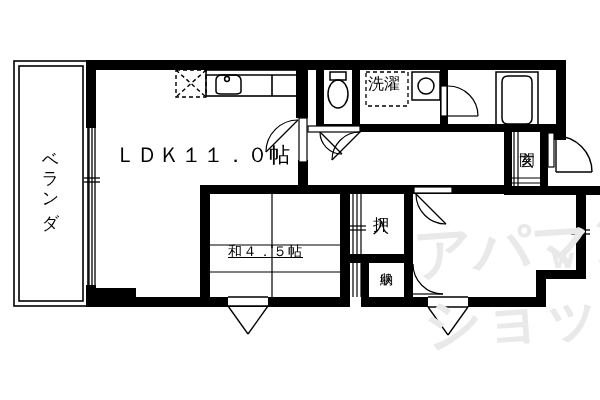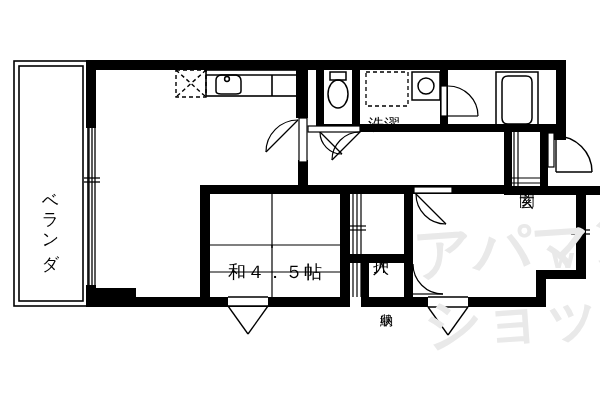--- a/index.html
+++ b/index.html
@@ -1,20 +1,20 @@
 <!DOCTYPE html>
 <html><head>
 <meta charset="utf-8">
 <style>
   html,body{margin:0;padding:0;background:#ffffff;}
   body{width:600px;height:400px;overflow:hidden;
        font-family:"DejaVu Sans","Liberation Sans",sans-serif;}
   #plan{position:relative;width:600px;height:400px;background:#fff;}
   #plan svg{position:absolute;left:0;top:0;}
-  .lbl{position:absolute;color:#000;white-space:nowrap;line-height:1;margin-top:41px;}
+  .lbl{position:absolute;color:#000;white-space:nowrap;line-height:1;}
   .vert{writing-mode:vertical-rl;text-orientation:upright;letter-spacing:1px;}
   #wm{position:absolute;left:0;top:0;width:600px;height:400px;pointer-events:none;}
 </style>
 </head>
 <body>
 
 <div id="plan">
 
   <svg width="600" height="400" viewBox="0 0 600 400">
     <g fill="#000" stroke="none">
@@ -215,24 +215,25 @@
   </svg>
 
   <svg id="wm" viewBox="0 0 600 400">
     <g fill="#e9e9e9" font-family="DejaVu Sans, sans-serif" font-weight="bold">
       <text x="415" y="275" font-size="58" transform="rotate(-4 415 275)">アパマン</text>
       <text x="425" y="345" font-size="58" transform="rotate(-4 425 345)">ショップ</text>
       <text x="551" y="268" font-size="26">w</text>
     </g>
   </svg>
 
+  <div class="lbl" style="left:115px;top:145px;font-size:21px;letter-spacing:1px;">ＬＤＫ１１．０帖</div>
 
   <div class="lbl vert" style="left:42px;top:140px;font-size:17px;">ベランダ</div>
 
-  <div class="lbl" style="left:228px;top:222px;font-size:18px;letter-spacing:1px;">和４．５帖</div>
+  <div class="lbl" style="left:228px;top:244px;font-size:14px;letter-spacing:1px;text-decoration:underline;">和４．５帖</div>
 
 
   <div class="lbl vert" style="left:519px;top:140px;font-size:15px;">玄関</div>
 
   <div class="lbl" style="left:368px;top:76px;font-size:16px;">洗濯</div>
 
   <div class="lbl vert" style="left:373px;top:204px;font-size:16px;">押入</div>
 
   <div class="lbl vert" style="left:380px;top:262px;font-size:13px;">収納</div>
 

